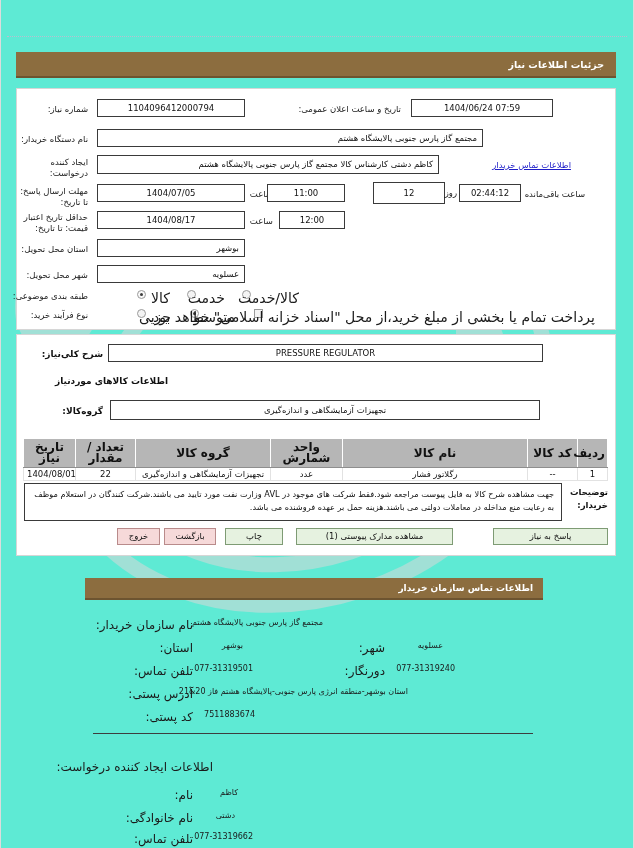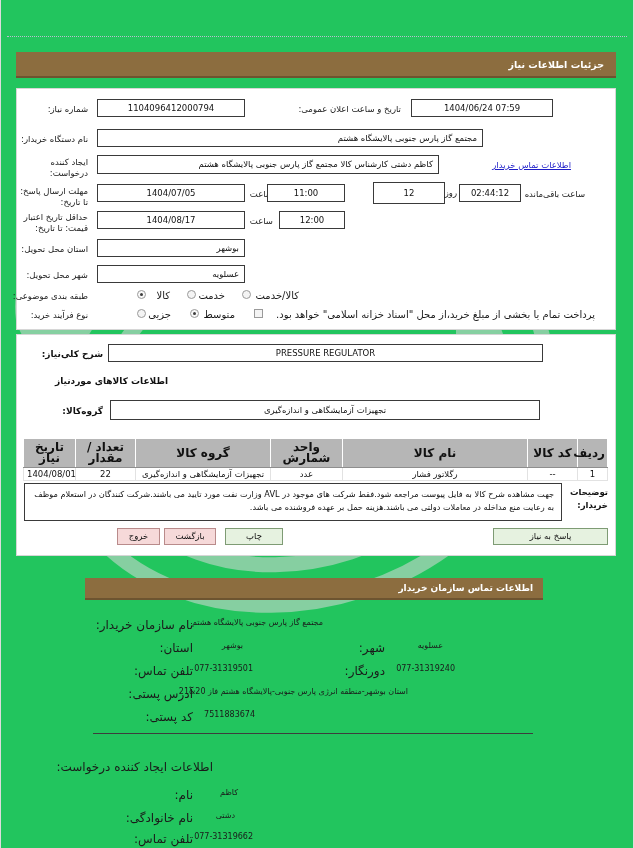--- a/index.html
+++ b/index.html
@@ -18,21 +18,21 @@
   }
 
   
   #page {
     position: relative;
     width: 634px;
     height: 848px;
     box-sizing: border-box;
     border-right: 1px solid #dcdcdc;
     border-left: 1px solid #dcdcdc;
-    background: #22c55e;
+    background: #5eead4;
     overflow: hidden;
   }
 
   .top-dotted-rule {
     position: absolute;
     top: 36px;
     left: 6px;
     right: 6px;
     border-top: 1px dotted #b9bfd0;
     height: 0;
@@ -140,21 +140,21 @@
   .radio.on::after {
     content: "";
     position: absolute;
     top: 2px; left: 2px;
     width: 3px; height: 3px;
     border-radius: 50%;
     background: #3d3d3d;
   }
   .opt {
     position: absolute;
-    font-size: 10px;
+    font-size: 14px;
     color: #1a1a1a;
     white-space: nowrap;
   }
 
   .heading-strong {
     position: absolute;
     font-size: 9px;
     font-weight: bold;
     color: #111;
     white-space: nowrap;
@@ -400,20 +400,21 @@
       </tbody>
     </table>
 
     <div id="notes-wrap">
       <div id="notes-label">توضیحات خریدار:</div>
       <div id="notes-box">جهت مشاهده شرح کالا به فایل پیوست مراجعه شود.فقط شرکت های موجود در AVL وزارت نفت مورد تایید می باشند.شرکت کنندگان در استعلام موظف به رعایت منع مداخله در معاملات دولتی می  باشند.هزینه حمل بر عهده فروشنده می باشد.</div>
     </div>
 
     <div id="btn-row">
       <div class="btn green" style="right:0px; width:115px;">پاسخ به نیاز</div>
+      <div class="btn green" style="right:155px; width:157px;">مشاهده مدارک پیوستی (1)</div>
       <div class="btn green" style="right:325px; width:58px;">چاپ</div>
       <div class="btn red" style="right:392px; width:52px;">بازگشت</div>
       <div class="btn red" style="right:448px; width:43px;">خروج</div>
     </div>
 
     <div class="section-bar bar-contact">
       <span>اطلاعات تماس سازمان خریدار</span>
     </div>
 
     <div class="ci-label" style="top:618px; right:440px;">نام سازمان خریدار:</div>

